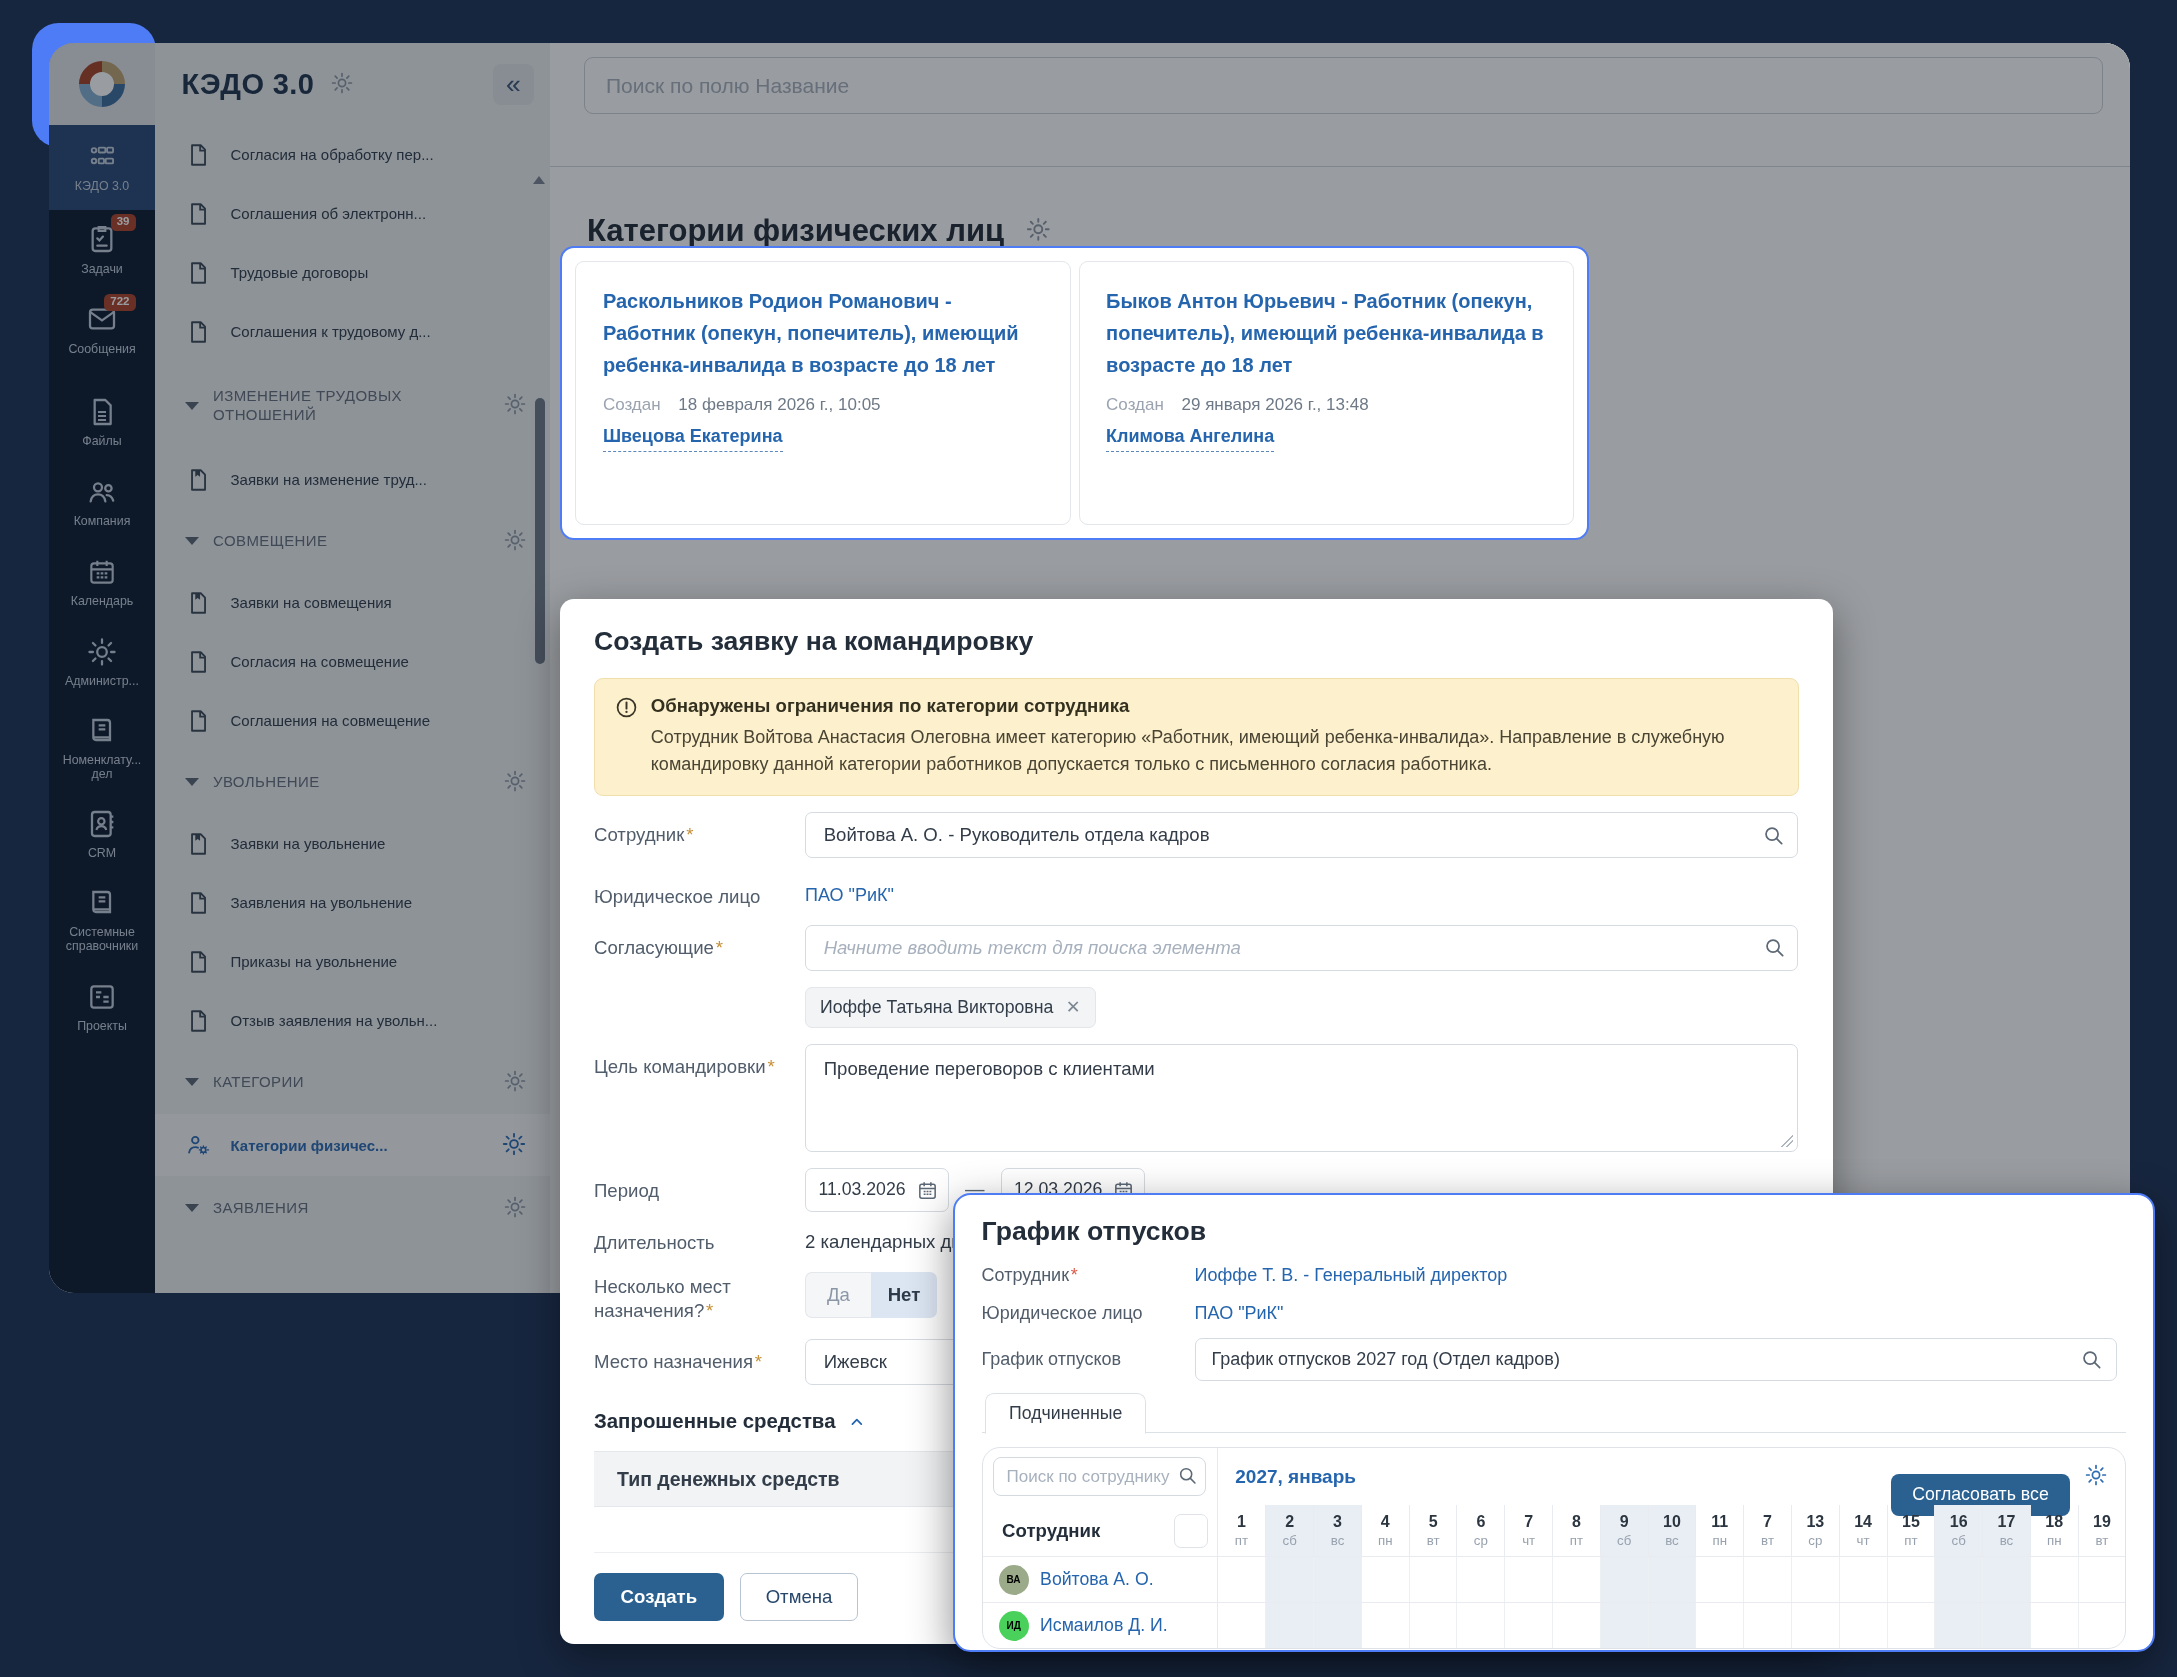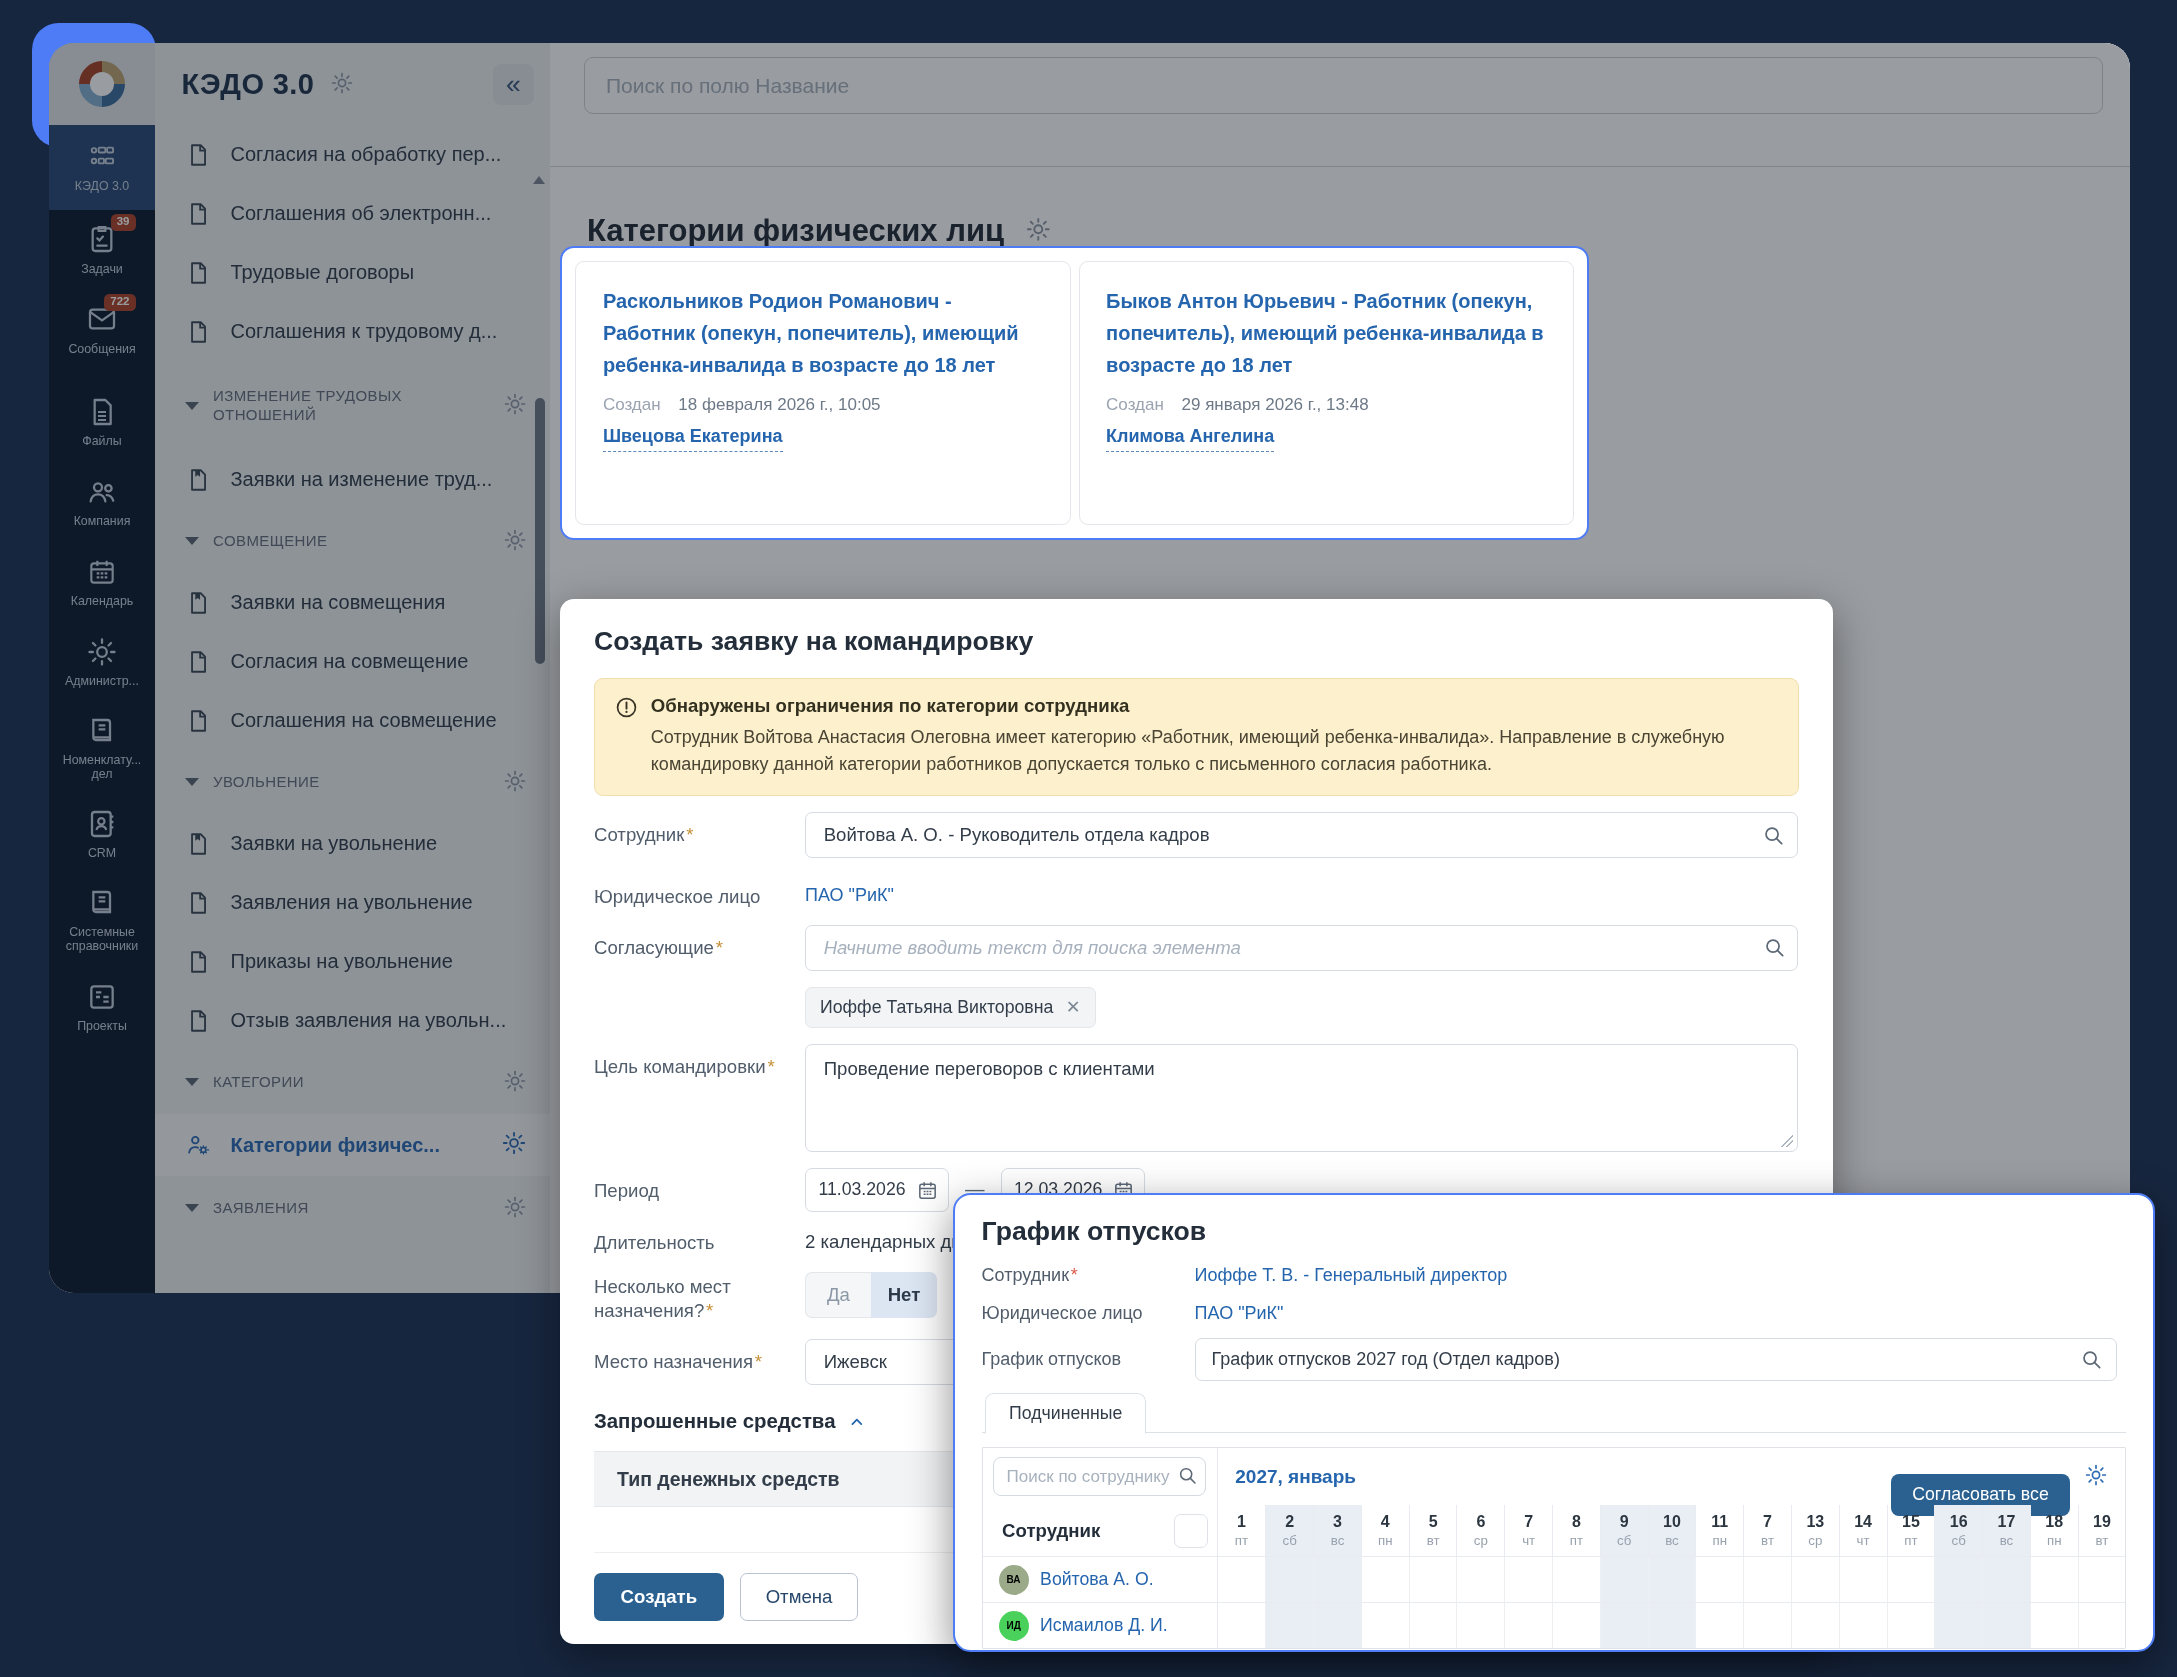--- a/index.html
+++ b/index.html
@@ -27,21 +27,21 @@
   .h90{height:80px;} .h92{height:82px;} .h96{height:85px;} .h104{height:92px;} .gap14{height:12.4px;}
 
   
   .side2 { position:absolute; left:106px; top:0; width:395px; height:100%; background:#edeff2; }
   .side2-head { height:82px; display:flex; align-items:center; padding:0 16px 0 26.6px; }
   .side2-title { font-size:29px; font-weight:bold; color:#22364f; letter-spacing:0.4px; }
   .side2-head .gearic { margin-left:16px; color:#8d98a6; }
   .gearic svg { width:24px; height:24px; }
   .collapse-btn { margin-left:auto; width:41px; height:41px; background:#e2e5e9; border-radius:8px; display:flex; align-items:center; justify-content:center; font-size:26.6px; color:#3c5a7c; }
   .menu { padding-left:30px; }
-  .s-item { height:59px; display:flex; align-items:center; gap:19.5px; color:#34414f; font-size:20px; cursor:default;text-align:center; }
+  .s-item { height:59px; display:flex; align-items:center; gap:19.5px; color:#34414f; font-size:15px; cursor:default;text-align:center; }
   .s-item svg { width:26px; height:26px; flex:none; color:#3c4a59; }
   .s-sec { height:64px; display:flex; align-items:center; gap:14px; color:#66707e; font-size:15px; letter-spacing:0.4px; padding-right:23px; }
   .s-sec.two { height:89px; }
   .s-sec .sec-label { line-height:1.25; max-width:257px; }
   .s-sec .tri { width:0; height:0; border-left:7px solid transparent; border-right:7px solid transparent; border-top:8px solid #5c6876; flex:none; }
   .s-sec .gearic { margin-left:auto; color:#8d98a6; }
   .s-item.sel2 { height:62px; color:#2e6cb3; font-weight:bold; background:#f6f8fa; margin-left:-30px; padding-left:30px; padding-right:23px; }
   .s-item.sel2 svg { color:#2e6cb3; }
   .s-item.sel2 .gearic { margin-left:auto; color:#8d98a6; font-weight:normal; }
   .sb-track { position:absolute; right:5.3px; top:133px; width:12.4px; }
@@ -114,21 +114,21 @@
   
   .vac-modal { position:absolute; left:953px; top:1193px; width:1202px; height:459px; background:#fff; border:2.7px solid #4d7cf6; border-radius:17.7px; z-index:50; box-shadow:0 14px 44px rgba(0,0,0,.45); padding:21px 26.6px; overflow:hidden; }
   .vac-title { font-size:26.6px; font-weight:bold; color:#232e3a; }
   .vrow { display:flex; align-items:flex-start; margin-top:14px; }
   .vlabel { width:213px; flex:none; font-size:18px; color:#515d6b; padding-top:3.5px; }
   .vlink { color:#2565ae; font-size:18px; padding-top:3.5px; }
   .vinput { position:relative; width:922px; height:43px; border:1.8px solid #d6dbe1; border-radius:7px; display:flex; align-items:center; padding:0 44px 0 16px; font-size:18px; color:#333d49; }
   .vinput .in-ic { top:8.9px; }
   .tabs { margin-top:12.4px; border-bottom:1.8px solid #dce1e6; padding-left:3.5px; }
   .tab { display:inline-block; background:#fff; border:1.8px solid #dce1e6; border-bottom-color:#fff; border-radius:8.9px 8.9px 0 0; padding:8.9px 23px; font-size:17.7px; color:#333d49; margin-bottom:-1.8px; }
-  .panel { margin-top:14px; border:1.8px solid #dfe3e8; border-radius:1px; overflow:hidden; }
+  .panel { margin-top:14px; border:1.8px solid #dfe3e8; border-radius:18px; overflow:hidden; }
   .prow { display:flex; }
   .pleft { width:235px; flex:none; border-right:1.8px solid #e6e9ed; }
   .pright { flex:1; }
   .toolbar { height:57px; }
   .toolbar .pleft { display:flex; align-items:center; padding:0 10.6px; }
   .search-emp { position:relative; width:100%; height:39px; border:1.8px solid #d4dae0; border-radius:8px; display:flex; align-items:center; }
   .search-emp input { border:none; outline:none; width:100%; font-size:17px; color:#333; padding:0 35px 0 12.4px; font-family:inherit; background:transparent; }
   .search-emp input::placeholder { color:#a7b1bd; }
   .search-emp .in-ic { right:7px; top:6.2px; width:21px; height:21px; } .search-emp .in-ic svg{width:21px;height:21px;}
   .toolbar .pright { display:flex; align-items:center; padding:0 17.7px; }

